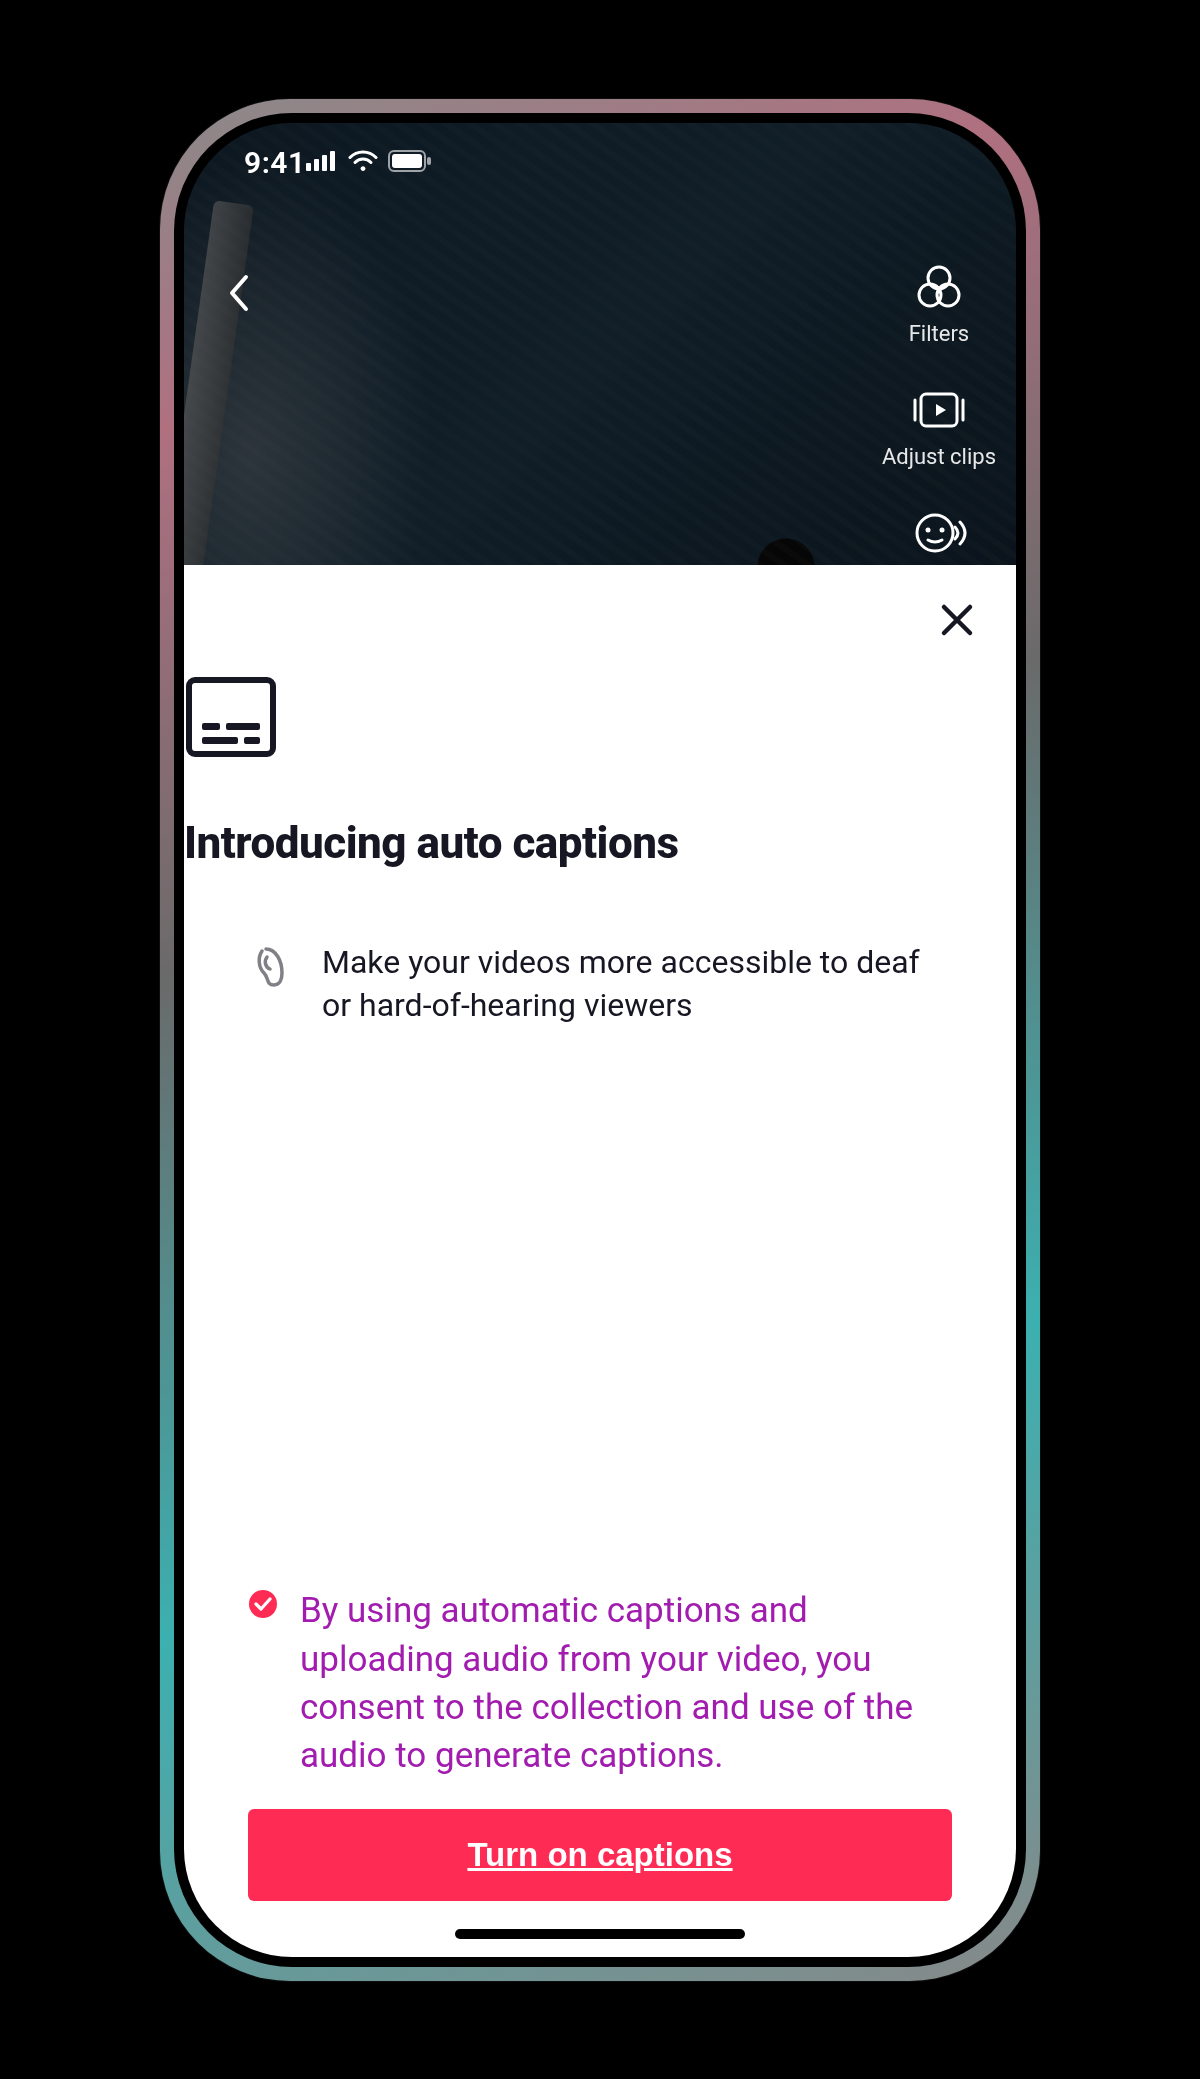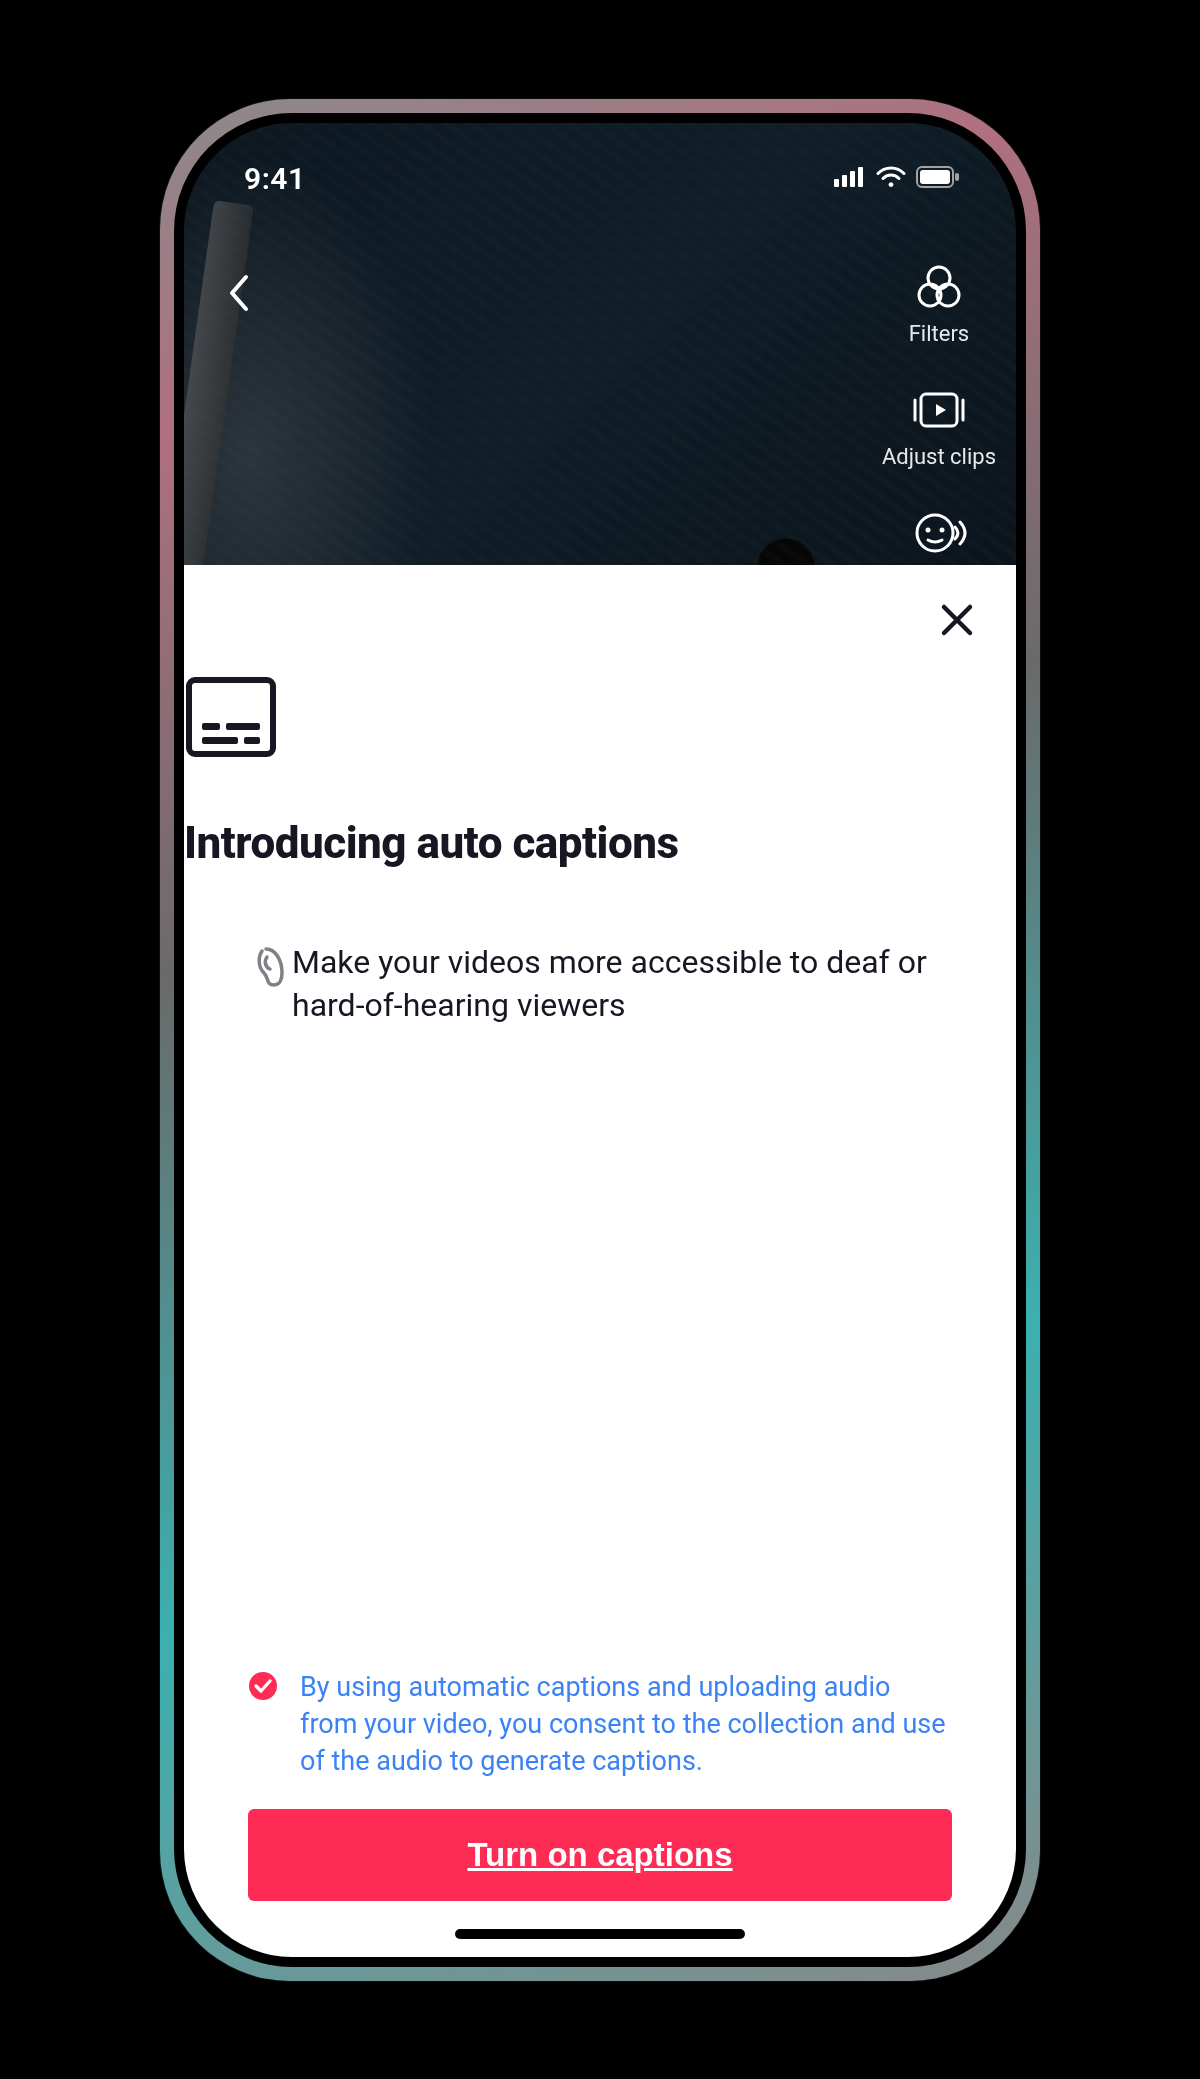--- a/index.html
+++ b/index.html
@@ -41,25 +41,24 @@
     height: 100%;
     border-radius: 108px;
     overflow: hidden;
     position: relative;
     background: #000;
   }
 
   
   .status-bar {
     position: absolute;
-    top: 16px; left: 0; right: 0;
+    top: 0; left: 0; right: 0;
     height: 80px;
     display: flex;
     align-items: center;
-    justify-content: space-between;
     padding: 0 56px 0 60px;
     z-index: 50;
     color: #fff;
   }
   .status-time {
     font-size: 30px;
     font-weight: 600;
     letter-spacing: 0.5px;
   }
   .status-icons {
@@ -182,20 +181,21 @@
     letter-spacing: -0.5px;
   }
   .benefits {
     padding: 72px 64px 0 64px;
     display: flex;
     flex-direction: column;
     gap: 44px;
   }
   .benefit {
     display: flex;
+    gap: 30px;
     align-items: flex-start;
   }
   .benefit-icon {
     flex-shrink: 0;
     width: 44px;
     display: flex;
     justify-content: center;
     padding-top: 2px;
   }
   .benefit-text {
@@ -209,23 +209,23 @@
     display: flex;
     gap: 22px;
     padding: 0 64px 28px 64px;
     align-items: flex-start;
   }
   .consent-check {
     flex-shrink: 0;
     margin-top: 2px;
   }
   .consent-text {
-    font-size: 27px;
+    font-size: 35px;
     line-height: 1.38;
-    color: #3b82f6;
+    color: #a21caf;
   }
   .primary-btn {
     margin: 0 64px 56px 64px;
     height: 92px;
     background: #fe2c55;
     border: none;
     border-radius: 6px;
     color: #fff;
     font-size: 33px;
     font-weight: 700;

